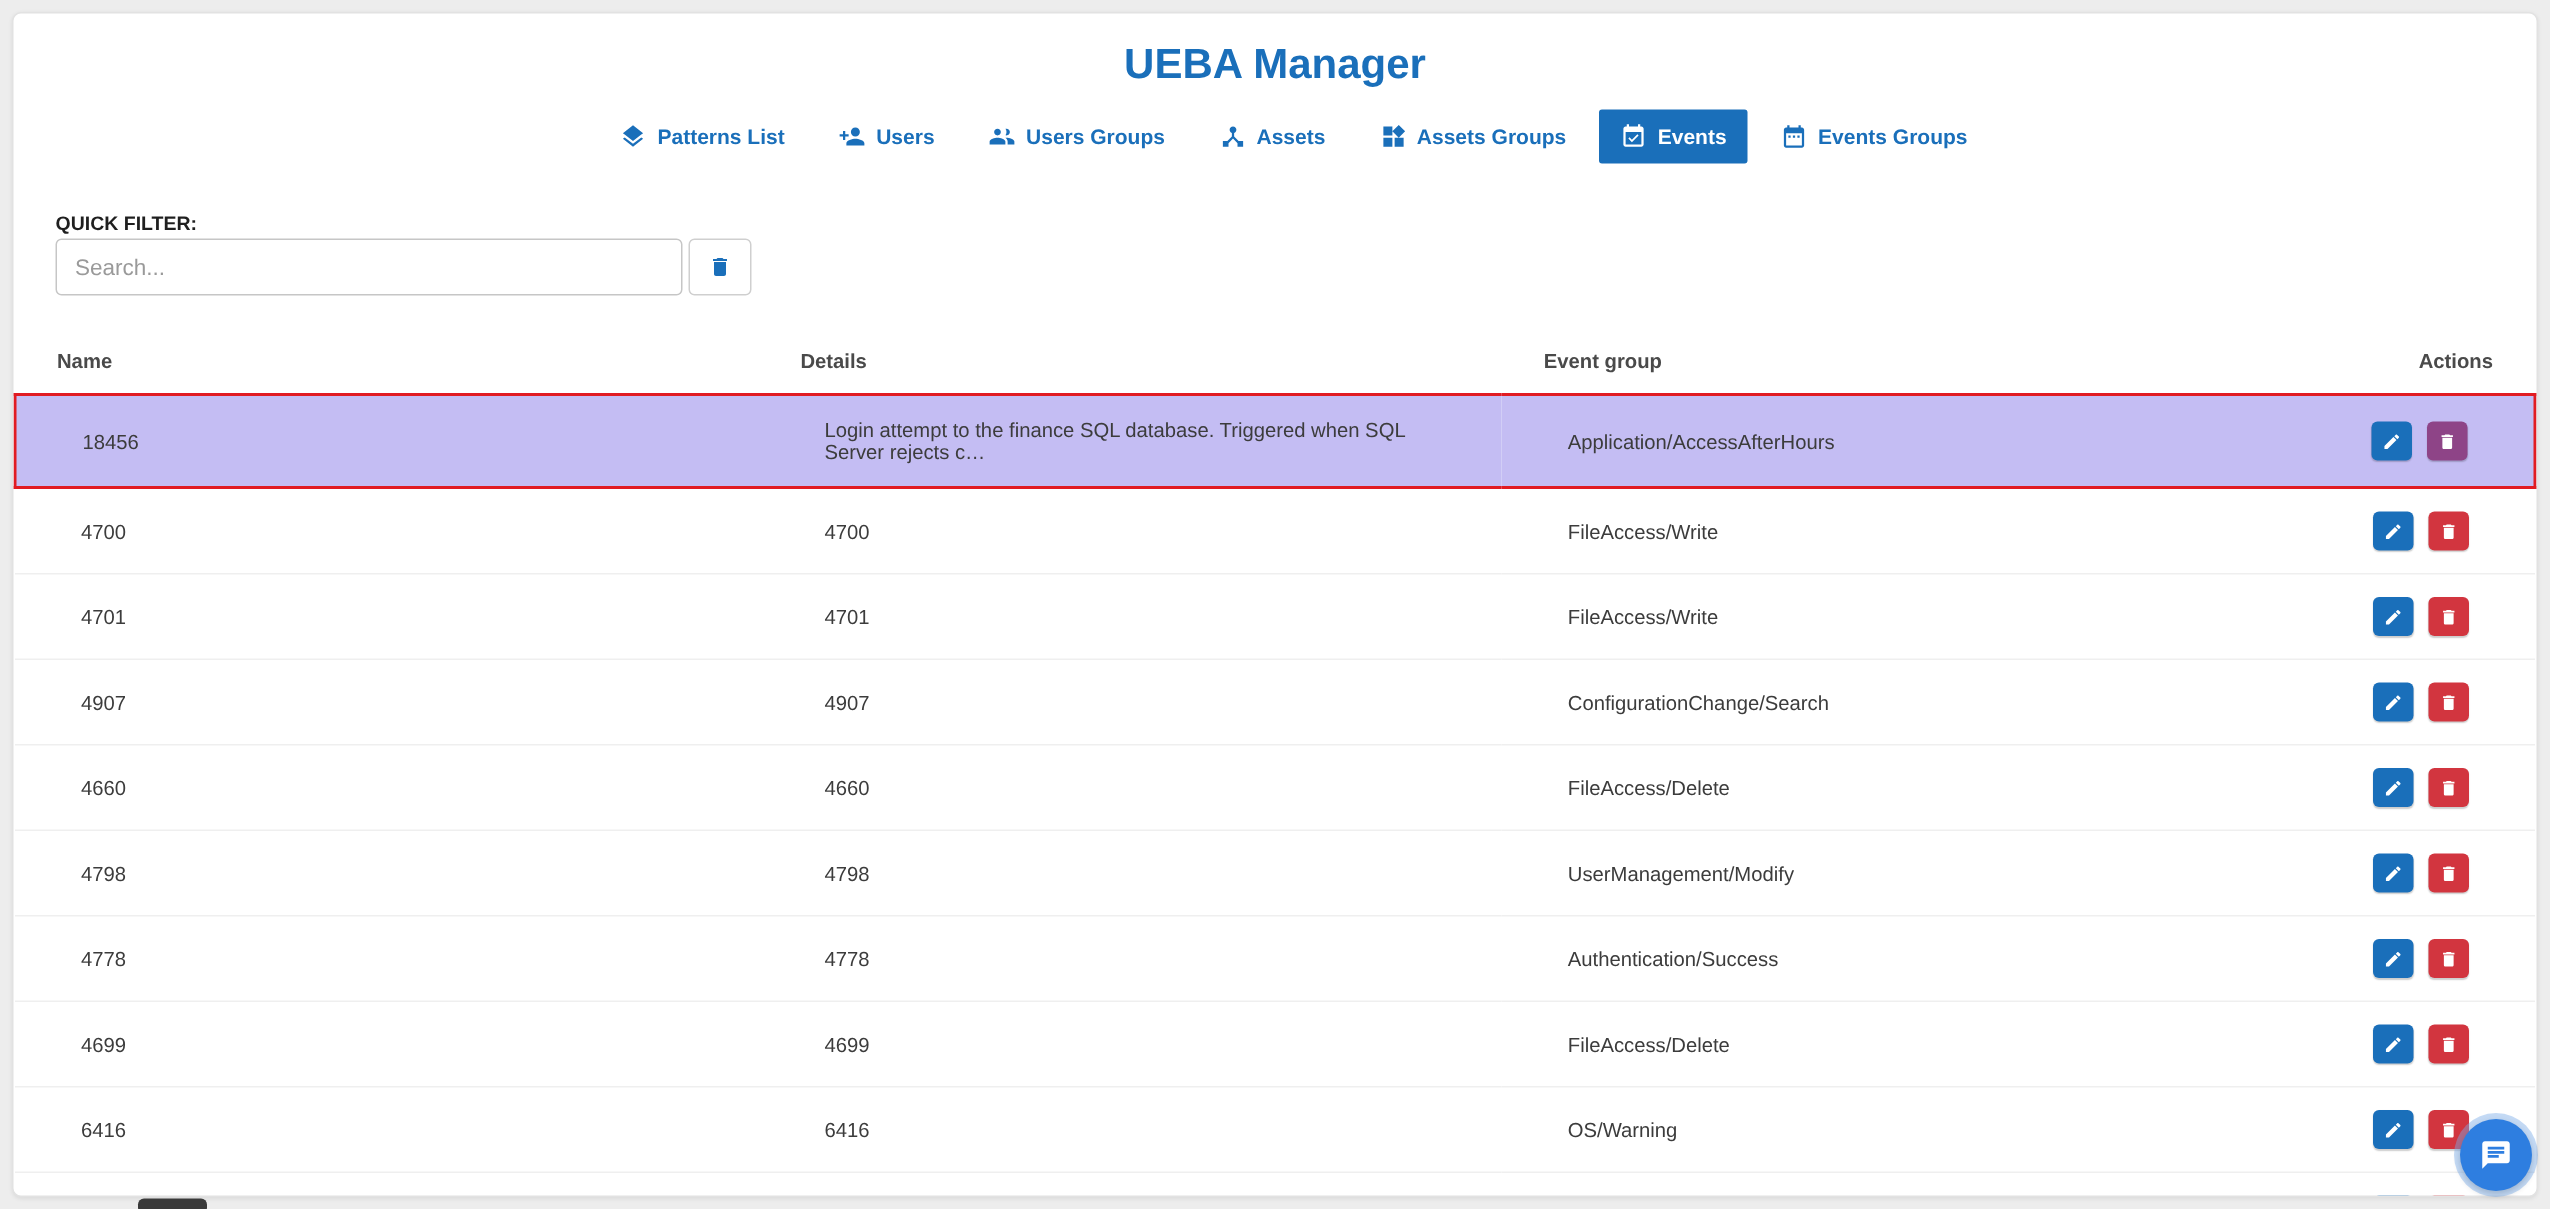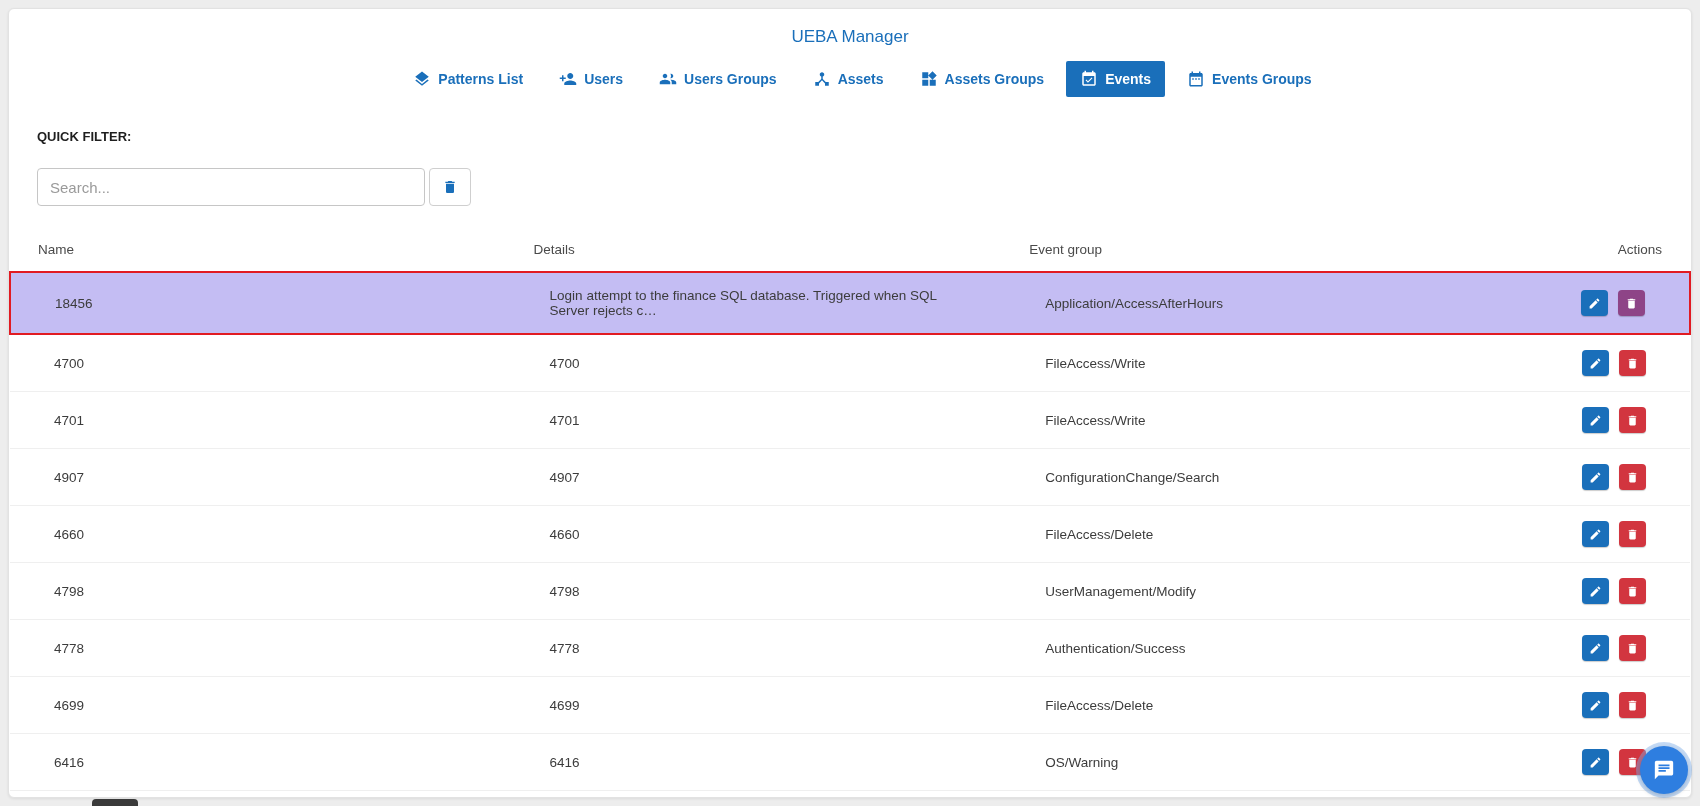--- a/index.html
+++ b/index.html
@@ -25,22 +25,22 @@
     background:#fff;
     border-radius:6px;
     border:1px solid #e2e2e2;
     box-shadow:0 1px 3px rgba(0,0,0,.08);
     display:flex; flex-direction:column;
     overflow:hidden;
   }
   .app-title{
     text-align:center;
     padding-top:18px;
-    font-size:17px;
-    font-weight:normal;
+    font-size:28px;
+    font-weight:bold;
     color:var(--primary);
   }
   .tabs{
     display:flex; justify-content:center; align-items:center;
     gap:8px; margin-top:14px;padding-left:25px;
   }
   .tab{
     display:flex; align-items:center; gap:7px;
     padding:9px 14px;
     color:var(--primary);
@@ -66,24 +66,24 @@
     background:var(--primary); color:#fff;
     border:none; border-radius:4px;
     font-family:"Liberation Sans", sans-serif;
     font-size:13px; font-weight:bold; letter-spacing:.4px;
     box-shadow:0 1px 2px rgba(0,0,0,.25);
     cursor:pointer;
   }
   .btn-icon{ width:17px; height:17px; display:inline-block; }
 
   .filter-block{ display:flex; flex-direction:column; }
-  .filter-label{ font-size:13px; font-weight:bold; color:#1f1f1f; margin-bottom:24px; }
+  .filter-label{ font-size:13px; font-weight:bold; color:#1f1f1f; margin-bottom:3px; }
   .filter-row{ display:flex; gap:4px; }
   .search-input{
-    width:388px; height:38px;
+    width:418px; height:38px;
     border:1px solid #c6c6c6; border-radius:4px;
     padding:0 12px;
     font-family:"Liberation Sans", sans-serif;
     font-size:15px; color:#444;
   }
   .search-input::placeholder{ color:#9a9a9a; }
   .filter-clear{
     width:42px; height:38px;
     border:1px solid #cfcfcf; border-radius:4px;
     background:#fff; cursor:pointer;
@@ -93,21 +93,21 @@
 
   .events-table{
     width:100%;
     border-collapse:collapse;
     margin-top:22px;
     font-size:13.5px;
     color:var(--text);
   }
   .events-table th{
     text-align:left;
-    font-weight:normal;
+    font-weight:bold;
     color:#4a4a4a;
     padding:14px 28px;
     border-bottom:1px solid #e4e4e4;
     margin-left:40px;
   }
   .events-table th:last-child{ text-align:right; }
   .events-table td{
     padding:15px 44px;
     border-bottom:1px solid #efefef;
   }

